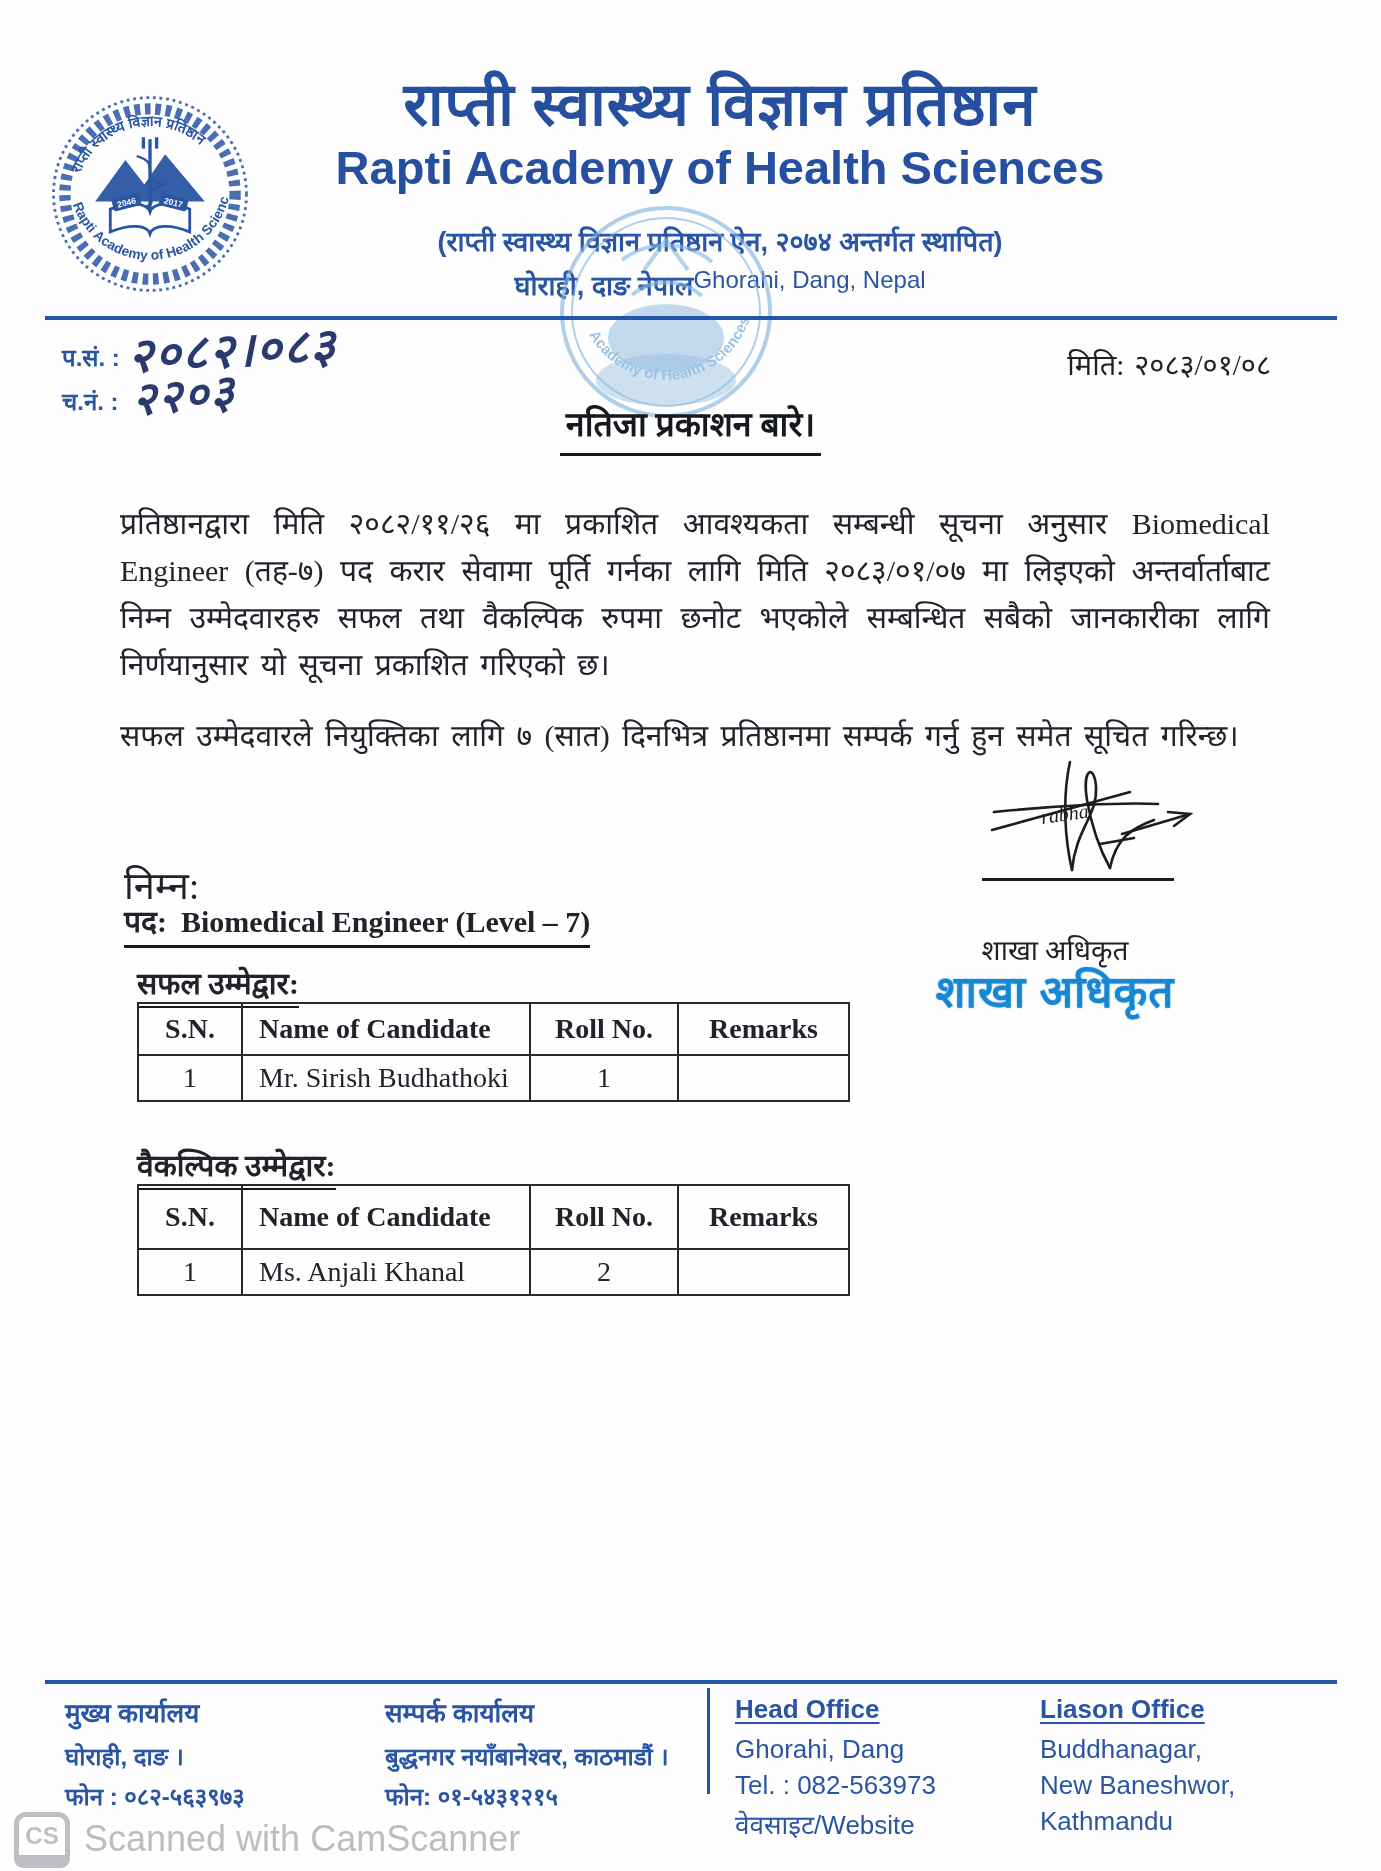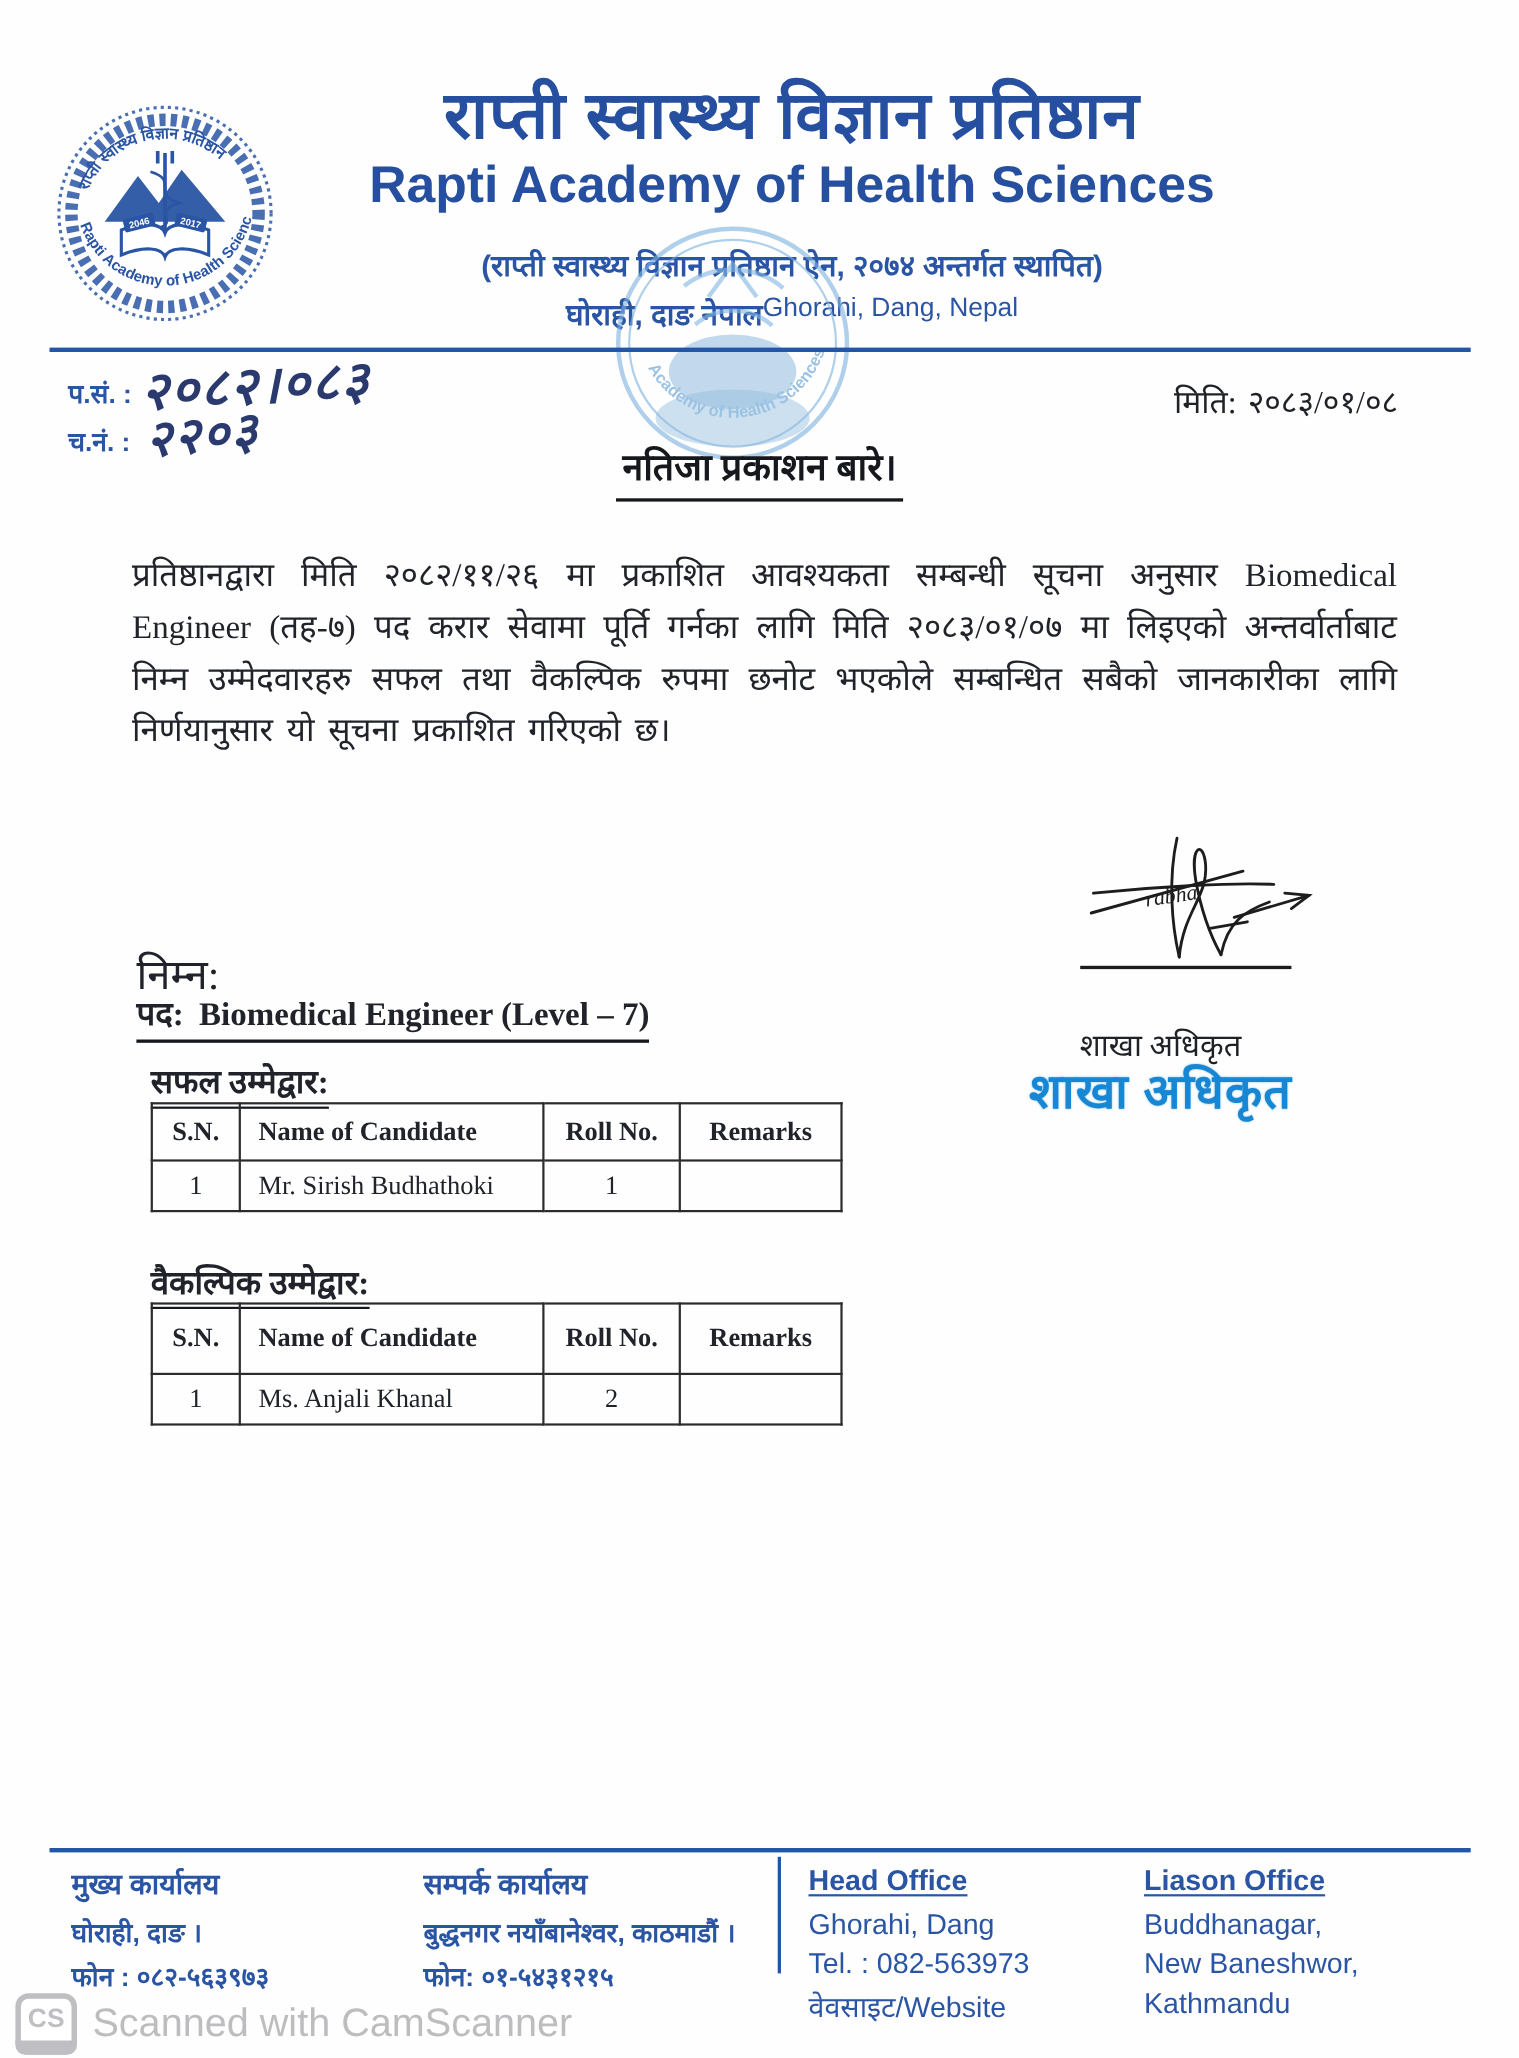--- a/index.html
+++ b/index.html
@@ -59,21 +59,21 @@
   .post-line{left:124px;top:900px;font-size:30px;}
   .post-underline{display:inline-block;border-bottom:3px solid #15181c;padding-bottom:4px;font-weight:700;}
   .post-label{margin-right:14px;}
   .list-heading{font-size:30px;font-weight:600;}
   .list-heading .hd{display:inline-block;border-bottom:2px solid #15181c;padding-bottom:3px;}
   .t1-heading{left:137px;top:962px;}
   .t2-heading{left:137px;top:1144px;}
 
   
   .doc-table{border-collapse:collapse;font-family:"Liberation Serif","DejaVu Serif",serif;}
-  .doc-table th,.doc-table td{border:2px solid #2b2b2b;font-size:24px;color:#20242a;padding:0 8px;}
+  .doc-table th,.doc-table td{border:2px solid #2b2b2b;font-size:28px;color:#20242a;padding:0 20px;}
   .doc-table th{font-weight:700;}
   .th-remarks{font-size:32px;vertical-align:middle;}
   .c-sn{width:62px;text-align:center;}
   .c-name{width:250px;text-align:left;padding-left:16px !important;}
   .c-roll{width:106px;text-align:center;}
   .c-rem{width:129px;}
   .table-1{left:137px;top:1002px;}
   .table-1 .hrow{height:52px;}
   .table-1 .drow{height:46px;}
   .table-2{left:137px;top:1184px;}
@@ -173,20 +173,21 @@
   <div class="abs ref-label ref-label-2">च.नं. :</div>
   <div class="abs hw hw-2">२२०३</div>
   <div class="abs date-row">
     <span class="lbl">मिति:</span><span>२०८३/०१/०८</span>
   </div>
 
   <div class="abs subject-wrap">
     <span class="subject">नतिजा प्रकाशन बारे।</span>
   </div>
   <p class="abs para para-1">प्रतिष्ठानद्वारा मिति २०८२/११/२६ मा प्रकाशित आवश्यकता सम्बन्धी सूचना अनुसार Biomedical Engineer (तह-७) पद करार सेवामा पूर्ति गर्नका लागि मिति २०८३/०१/०७ मा लिइएको अन्तर्वार्ताबाट निम्न उम्मेदवारहरु सफल तथा वैकल्पिक रुपमा छनोट भएकोले सम्बन्धित सबैको जानकारीका लागि निर्णयानुसार यो सूचना प्रकाशित गरिएको छ।</p>
+  <p class="abs para para-2">सफल उम्मेदवारले नियुक्तिका लागि ७ (सात) दिनभित्र प्रतिष्ठानमा सम्पर्क गर्नु हुन समेत सूचित गरिन्छ।</p>
 
   <svg class="abs sig-flourish" viewBox="0 0 220 120">
     <g fill="none" stroke="#1d1d1d" stroke-width="2.6" stroke-linecap="round">
       <path d="M88,4 C80,40 83,82 90,112"></path>
       <path d="M90,112 C94,70 116,58 114,28 C112,6 100,10 105,42 C110,70 118,92 128,110"></path>
       <path d="M128,110 C134,80 150,70 172,62"></path>
       <path d="M10,72 L148,34"></path>
       <path d="M12,54 C70,48 140,44 176,46"></path>
       <path d="M140,76 L208,56"></path>
       <path d="M186,54 L208,56 L192,68"></path>

